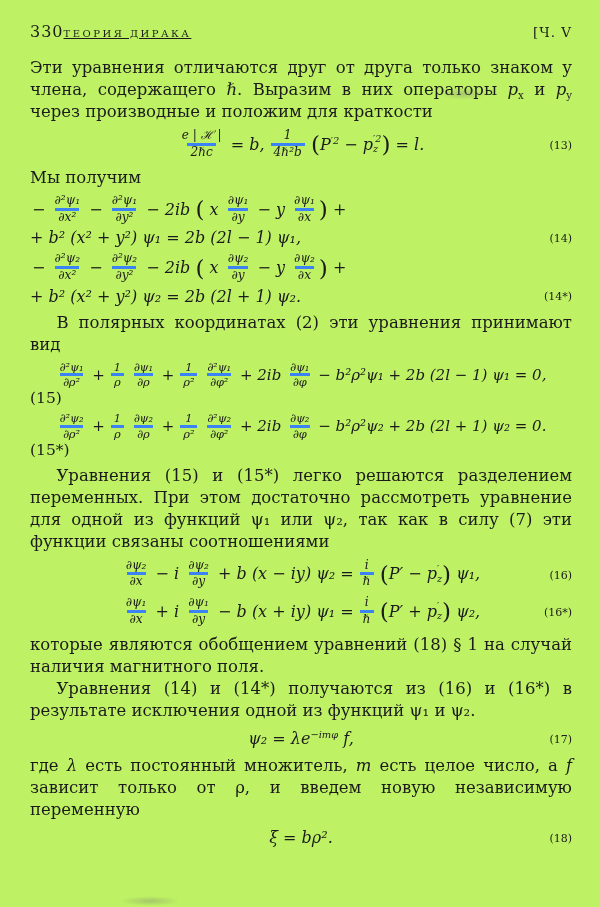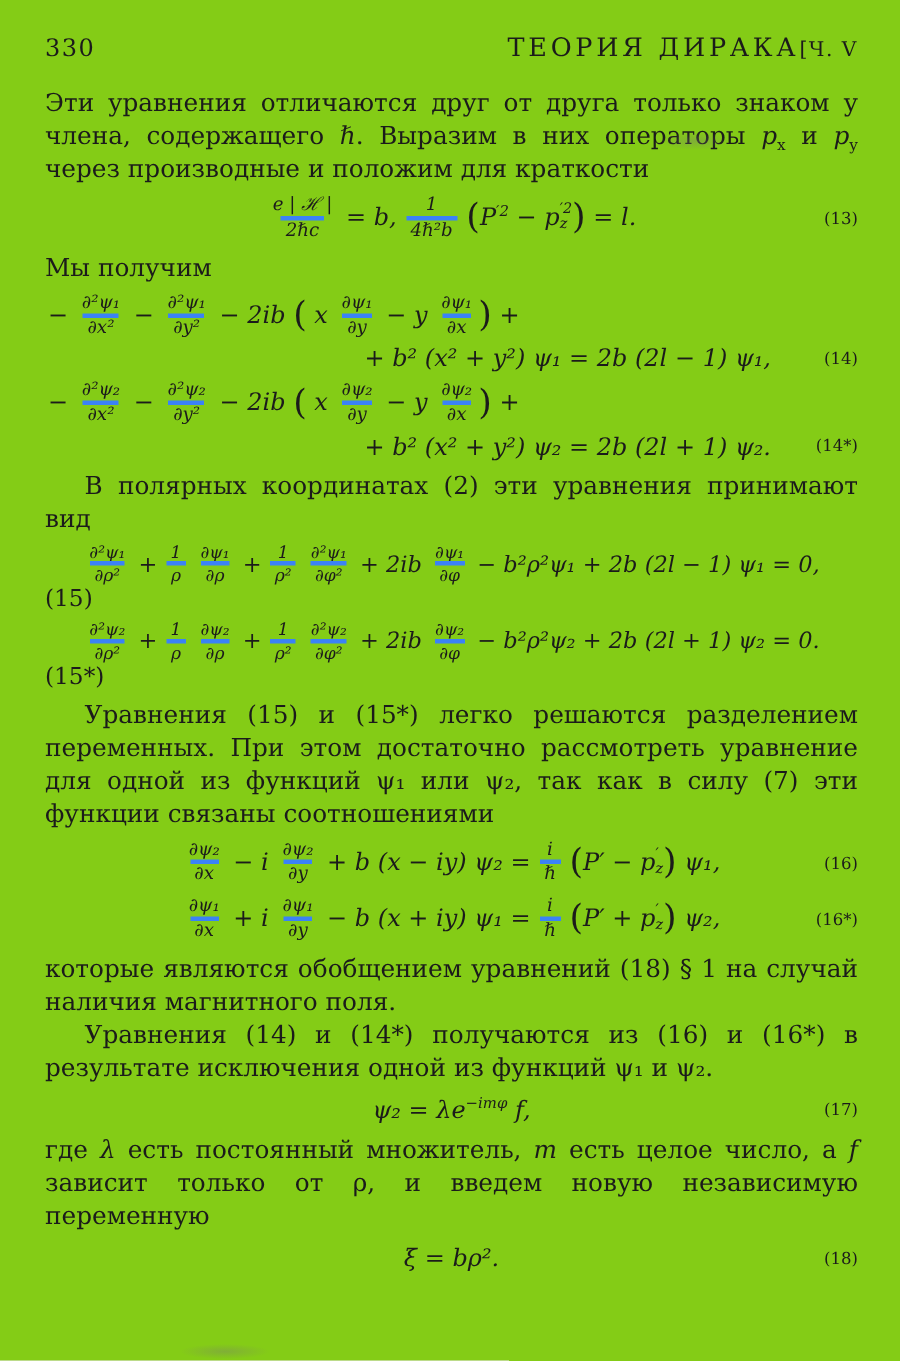--- a/index.html
+++ b/index.html
@@ -1,30 +1,30 @@
 <!DOCTYPE html>
 <html><head>
 <meta charset="utf-8">
 <style>
   html,body { margin:0; padding:0; background:#e8e8e6; }
   .page {
     position:relative;
     width:600px; height:907px;
     margin:0 auto;
-    background:#84cc16;
+    background:#bef264;
     box-sizing:border-box;
     padding:22px 28px 0 30px;
     font-family:"DejaVu Serif", serif;
     color:#1b1b1b;
     overflow:hidden;
   }
   
   .header { display:flex; align-items:baseline; margin-bottom:16px; }
   .pgnum  { font-size:16px; letter-spacing:1px; }
-  .htitle { flex:1; text-align:right; font-size:17px; letter-spacing:2.5px; }
+  .htitle { flex:1; text-align:left; font-size:10px; letter-spacing:2.5px;text-decoration:underline; }
   .chap   { font-size:13.5px; letter-spacing:1px; }
 
   
   p.bodypar {
     margin:0; font-size:16.5px; line-height:22px;
     text-align:justify;
   }
   p.indent { text-indent:1.6em; }
   .it { font-style:italic; }
   sub { font-size:0.62em; line-height:0; }
@@ -34,21 +34,21 @@
   .math { font-style:italic; white-space:nowrap; font-size:16px; }
   .math.sm { font-size:15px; }
   .eqrow { position:relative; text-align:center; }
   .eqrow.mt { margin-top:7px; } .eqrow.mb { margin-bottom:7px; }
   .eqnum {
     position:absolute; right:0; top:50%; transform:translateY(-50%);
     font-style:normal; font-size:11px; white-space:nowrap;
   }
   .eqblock { margin:6px 0; }
   .eqleft  { text-align:left; padding-left:2px; margin-bottom:3px; }
-  .eqrow.right { text-align:right; padding-right:58px; }
+  .eqrow.right { text-align:left; padding-right:58px; }
   .eqfull { text-align:center; }
   .eqnumline { text-align:left; font-size:15.5px; line-height:17px; font-style:normal; }
 
   .frac {
     display:inline-flex; flex-direction:column; align-items:center;
     vertical-align:middle; margin:0 1px; font-size:0.76em; line-height:1.12;
     text-align:center; transform:translateY(-1px);
   }
   .frac .fn, .frac .fd { padding:0 3px; white-space:nowrap; }
   .frac .fd { border-top:3px solid #3b82f6; }

